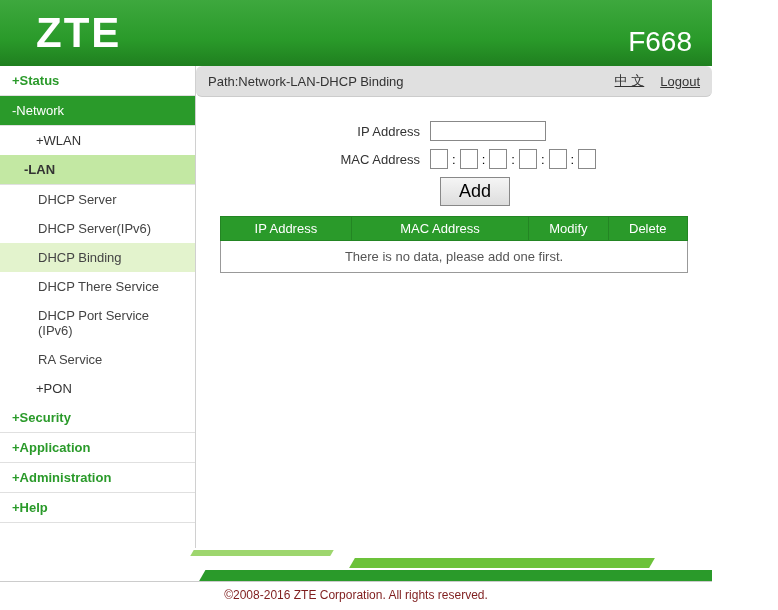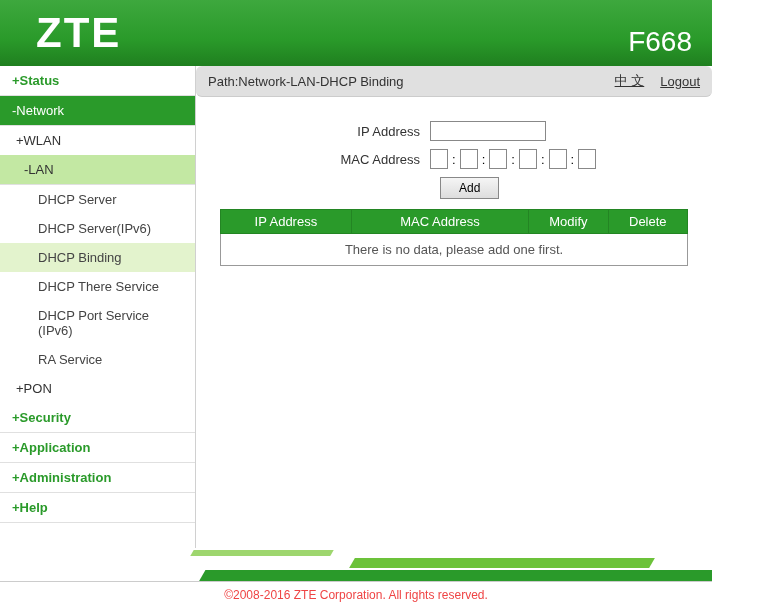--- a/index.html
+++ b/index.html
@@ -9,47 +9,47 @@
 .logo { color: #fff; font-size: 42px; font-weight: bold; letter-spacing: 2px; font-family: Arial, sans-serif; }
 .model { color: #fff; font-size: 28px; align-self: flex-end; padding-bottom: 8px; }
 .body { display: flex; flex: 1; overflow: hidden; }
 .sidebar { width: 196px; background: #fff; border-right: 1px solid #d0d0d0; display: flex; flex-direction: column; }
 .sidebar ul { list-style: none; }
 .nav-item { padding: 7px 12px; border-bottom: 1px solid #e0e0e0; cursor: pointer; color: #333; }
 .nav-top { font-weight: bold; color: #2a9a2a; }
 .nav-top .plus { color: #2a9a2a; }
 .nav-active { background: #2a9a2a; color: #fff; }
 .nav-active .plus { color: #fff; }
-.nav-sub { padding-left: 16px; border-bottom: none; }
+.nav-sub { padding-left: 36px; border-bottom: none; }
 .nav-subsub { padding-left: 38px; border-bottom: none; color: #444; font-weight: normal; }
-.nav-lan { background: #c3e8a3; color: #333; padding-left: 24px; }
+.nav-lan { background: #c3e8a3; color: #333; padding-left: 24px; font-weight: bold; }
 .nav-subsub-active { background: #e3f3cd; }
 .main { flex: 1; display: flex; flex-direction: column; }
 .pathbar { background: #e0e0e0; padding: 6px 12px; display: flex; align-items: center; gap: 16px; border-bottom: 1px solid #ccc; border-radius: 6px; }
 .pathbar .path { flex: 1; color: #333; }
 .pathbar a { color: #333; text-decoration: underline; cursor: pointer; }
 .content { padding: 24px 24px 0 24px; flex: 1; }
 .form-row { display: flex; align-items: center; margin-bottom: 8px; }
 .form-label { width: 210px; text-align: right; padding-right: 10px; color: #333; }
 .text-input { border: 1px solid #888; height: 20px; padding: 1px 3px; }
 .ip-input { width: 116px; }
 .mac-input { width: 18px; text-align: center; }
 .mac-sep { margin: 0 4px; }
 .btn-row { margin: 6px 0 10px 220px; }
-.btn-add { background: linear-gradient(#f5f5f5, #ddd); border: 1px solid #888; padding: 3px 18px; cursor: pointer; font-size: 12px; }
+.btn-add { background: linear-gradient(#f5f5f5, #ddd); border: 1px solid #888; padding: 3px 18px; cursor: pointer; font-size: 18px; }
 .data-table { width: 100%; border-collapse: collapse; border: 1px solid #999; }
 .data-table th { background: #2a9a2a; color: #fff; font-weight: normal; padding: 4px 8px; text-align: center; border: 1px solid #238523; font-size: 13px; }
 .data-table td { padding: 8px; text-align: center; color: #555; border-top: 1px solid #999; }
 .footer { height: 62px; position: relative; }
 .footer-stripes { position: absolute; right: 0; top: 0; width: 100%; height: 34px; overflow: hidden; }
 .stripe { position: absolute; height: 20px; transform: skewX(-30deg); }
 .s1 { background: #9ed66e; width: 140px; right: 380px; top: 2px; height: 6px; }
 .s2 { background: #6cc23a; width: 300px; right: 60px; top: 10px; height: 10px; }
 .s3 { background: #2a9a2a; width: 540px; right: -30px; top: 22px; height: 12px; }
-.footer-text { position: absolute; bottom: 8px; width: 100%; text-align: center; color: #ef4444; font-size: 12px; border-top: 1px solid #ccc; padding-top: 6px; margin: 0 auto; left: 0; right: 0; }
+.footer-text { position: absolute; bottom: 8px; width: 100%; text-align: center; color: #7f1d1d; font-size: 12px; border-top: 1px solid #ccc; padding-top: 6px; margin: 0 auto; left: 0; right: 0; }
 .footer-text-inner { display: inline-block; }
 </style>
 </head>
 <body>
 
 <div class="container">
   <div class="header">
     <div class="logo">ZTE</div>
     <div class="model">F668</div>
   </div>

